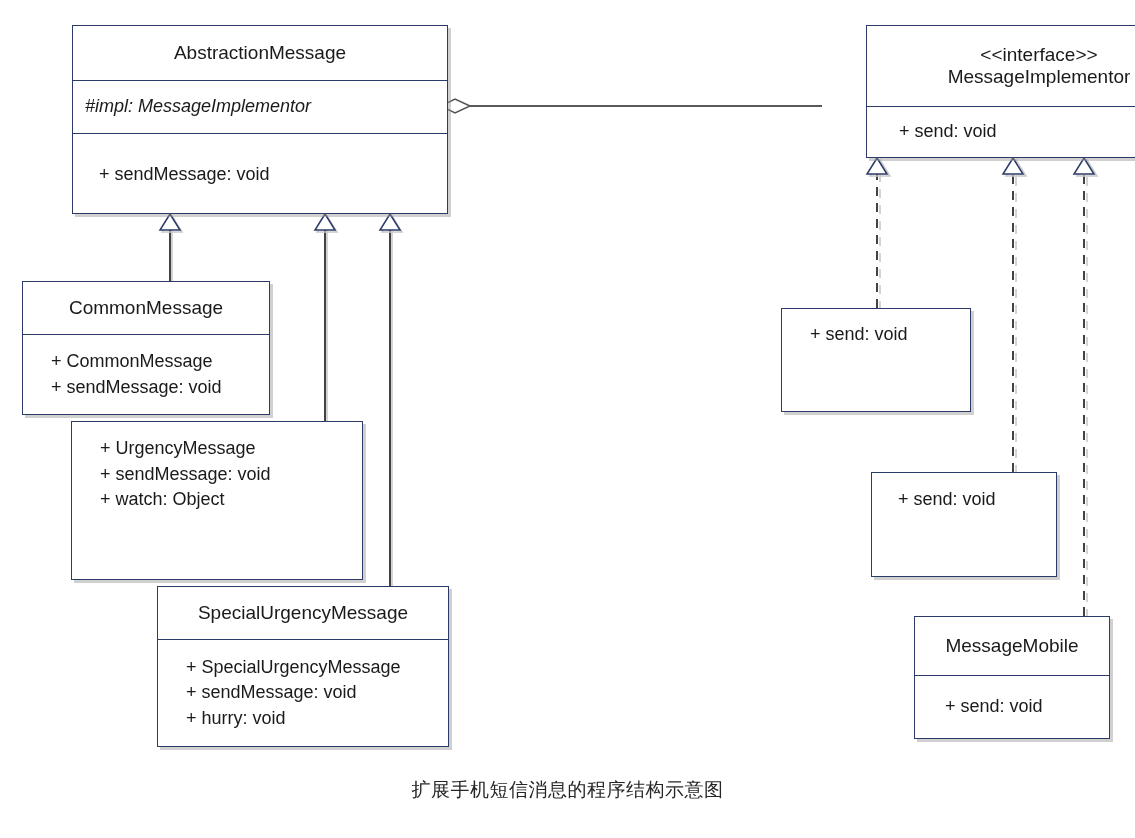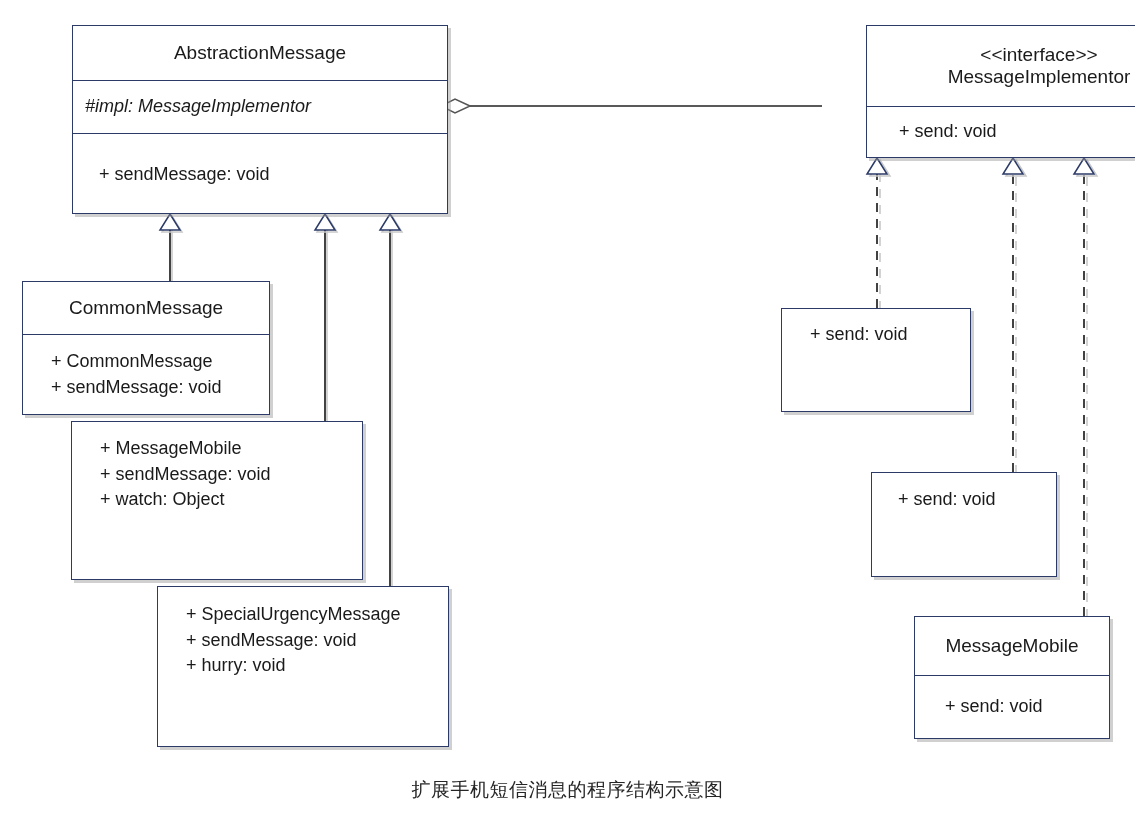--- a/index.html
+++ b/index.html
@@ -204,27 +204,30 @@
       <span>CommonMessage</span>
     </div>
     <div class="uml-compartment cmp-ops" style="height:80px; padding-left:28px;">
       <div class="member">+ CommonMessage</div>
       <div class="member">+ sendMessage: void</div>
     </div>
   </div>
 
   <div class="uml-class" style="left:71px; top:421px; width:292px; height:159px;">
     <div class="uml-compartment cmp-ops" style="height:105px; padding-left:28px;">
-      <div class="member">+ MessageMobile</div>
+      <div class="member">+ UrgencyMessage</div>
       <div class="member">+ sendMessage: void</div>
       <div class="member">+ watch: Object</div>
     </div>
   </div>
 
   <div class="uml-class" style="left:157px; top:586px; width:292px; height:161px;">
+    <div class="uml-compartment cmp-name" style="height:52px;">
+      <span>SpecialUrgencyMessage</span>
+    </div>
     <div class="uml-compartment cmp-ops" style="height:107px; padding-left:28px;">
       <div class="member">+ SpecialUrgencyMessage</div>
       <div class="member">+ sendMessage: void</div>
       <div class="member">+ hurry: void</div>
     </div>
   </div>
 
   <div class="uml-class" style="left:781px; top:308px; width:190px; height:104px;">
     <div class="uml-compartment cmp-ops" style="height:52px; padding-left:28px;">
       <div class="member">+ send: void</div>

